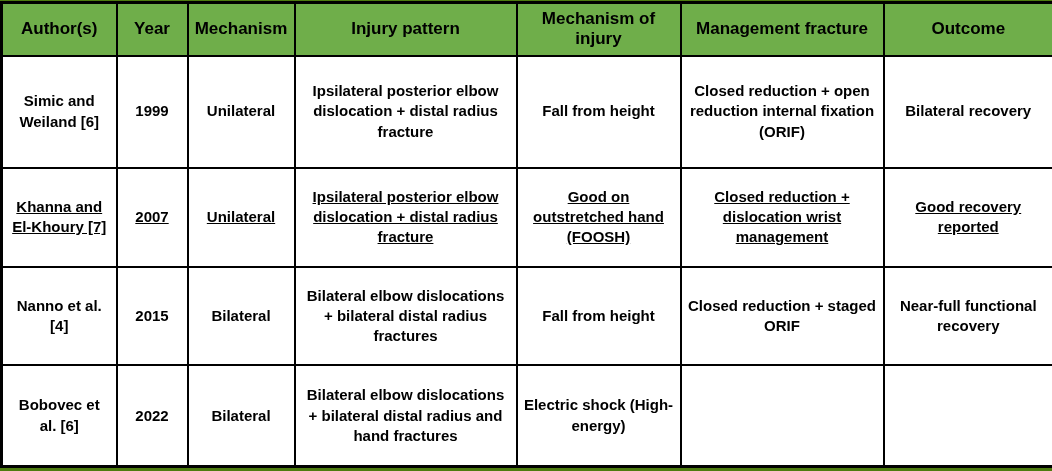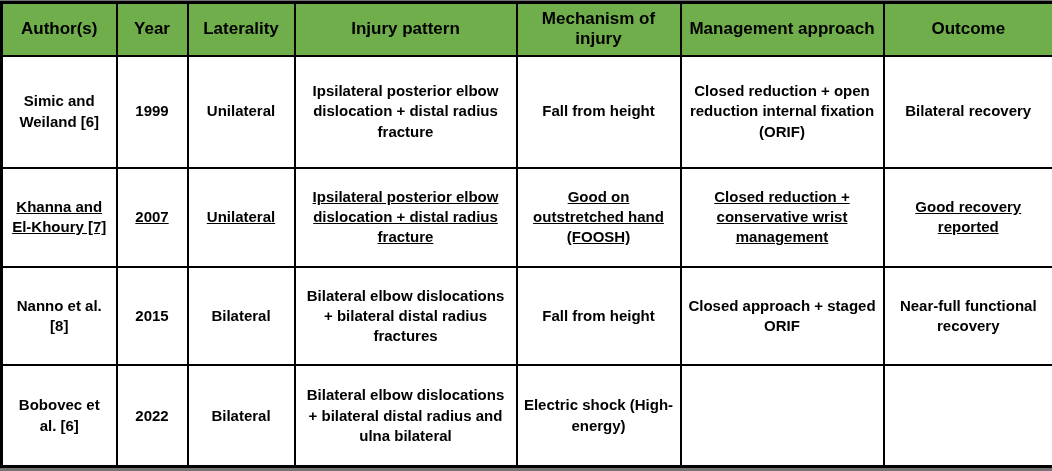--- a/index.html
+++ b/index.html
@@ -5,21 +5,21 @@
   html, body {
     margin: 0;
     padding: 0;
     background: #ffffff;
     font-family: "Liberation Sans", sans-serif;
   }
   .page {
     position: relative;
     width: 1052px;
     height: 471px;
-    background: #737373;
+    background: #4d7c0f;
     overflow: hidden;
   }
   table.case-table {
     position: absolute;
     top: 1px;
     left: 0;
     width: 1052px;
     height: 467px;
     border-collapse: collapse;
     table-layout: fixed;
@@ -75,59 +75,59 @@
       <col class="c-laterality">
       <col class="c-injury">
       <col class="c-mechanism">
       <col class="c-management">
       <col class="c-outcome">
     </colgroup>
     <thead>
       <tr class="header-row">
         <th>Author(s)</th>
         <th>Year</th>
-        <th>Laterality</th>
+        <th>Mechanism</th>
         <th>Injury pattern</th>
         <th>Mechanism of injury</th>
-        <th>Management approach</th>
+        <th>Management fracture</th>
         <th>Outcome</th>
       </tr>
     </thead>
     <tbody>
       <tr class="row-1">
         <td class="cell-author">Simic and Weiland [6]</td>
         <td class="cell-year">1999</td>
         <td class="cell-laterality">Unilateral</td>
         <td class="cell-injury">Ipsilateral posterior elbow dislocation + distal radius fracture</td>
         <td class="cell-mechanism">Fall from height</td>
         <td class="cell-management">Closed reduction + open reduction internal fixation (ORIF)</td>
         <td class="cell-outcome">Bilateral recovery</td>
       </tr>
       <tr class="row-2">
         <td class="cell-author">Khanna and El-Khoury [7]</td>
         <td class="cell-year">2007</td>
         <td class="cell-laterality">Unilateral</td>
         <td class="cell-injury">Ipsilateral posterior elbow dislocation + distal radius fracture</td>
         <td class="cell-mechanism">Good on outstretched hand (FOOSH)</td>
-        <td class="cell-management">Closed reduction + conservative wrist management</td>
+        <td class="cell-management">Closed reduction + dislocation wrist management</td>
         <td class="cell-outcome">Good recovery reported</td>
       </tr>
       <tr class="row-3">
-        <td class="cell-author">Nanno et al. [8]</td>
+        <td class="cell-author">Nanno et al. [4]</td>
         <td class="cell-year">2015</td>
         <td class="cell-laterality">Bilateral</td>
         <td class="cell-injury">Bilateral elbow dislocations + bilateral distal radius fractures</td>
         <td class="cell-mechanism">Fall from height</td>
-        <td class="cell-management">Closed approach + staged ORIF</td>
+        <td class="cell-management">Closed reduction + staged ORIF</td>
         <td class="cell-outcome">Near-full functional recovery</td>
       </tr>
       <tr class="row-4">
         <td class="cell-author">Bobovec et al. [6]</td>
         <td class="cell-year">2022</td>
         <td class="cell-laterality">Bilateral</td>
-        <td class="cell-injury">Bilateral elbow dislocations + bilateral distal radius and ulna bilateral</td>
+        <td class="cell-injury">Bilateral elbow dislocations + bilateral distal radius and hand fractures</td>
         <td class="cell-mechanism">Electric shock (High-energy)</td>
         <td class="cell-management"></td>
         <td class="cell-outcome"></td>
       </tr>
     </tbody>
   </table>
 </div>
 
 </body></html>

